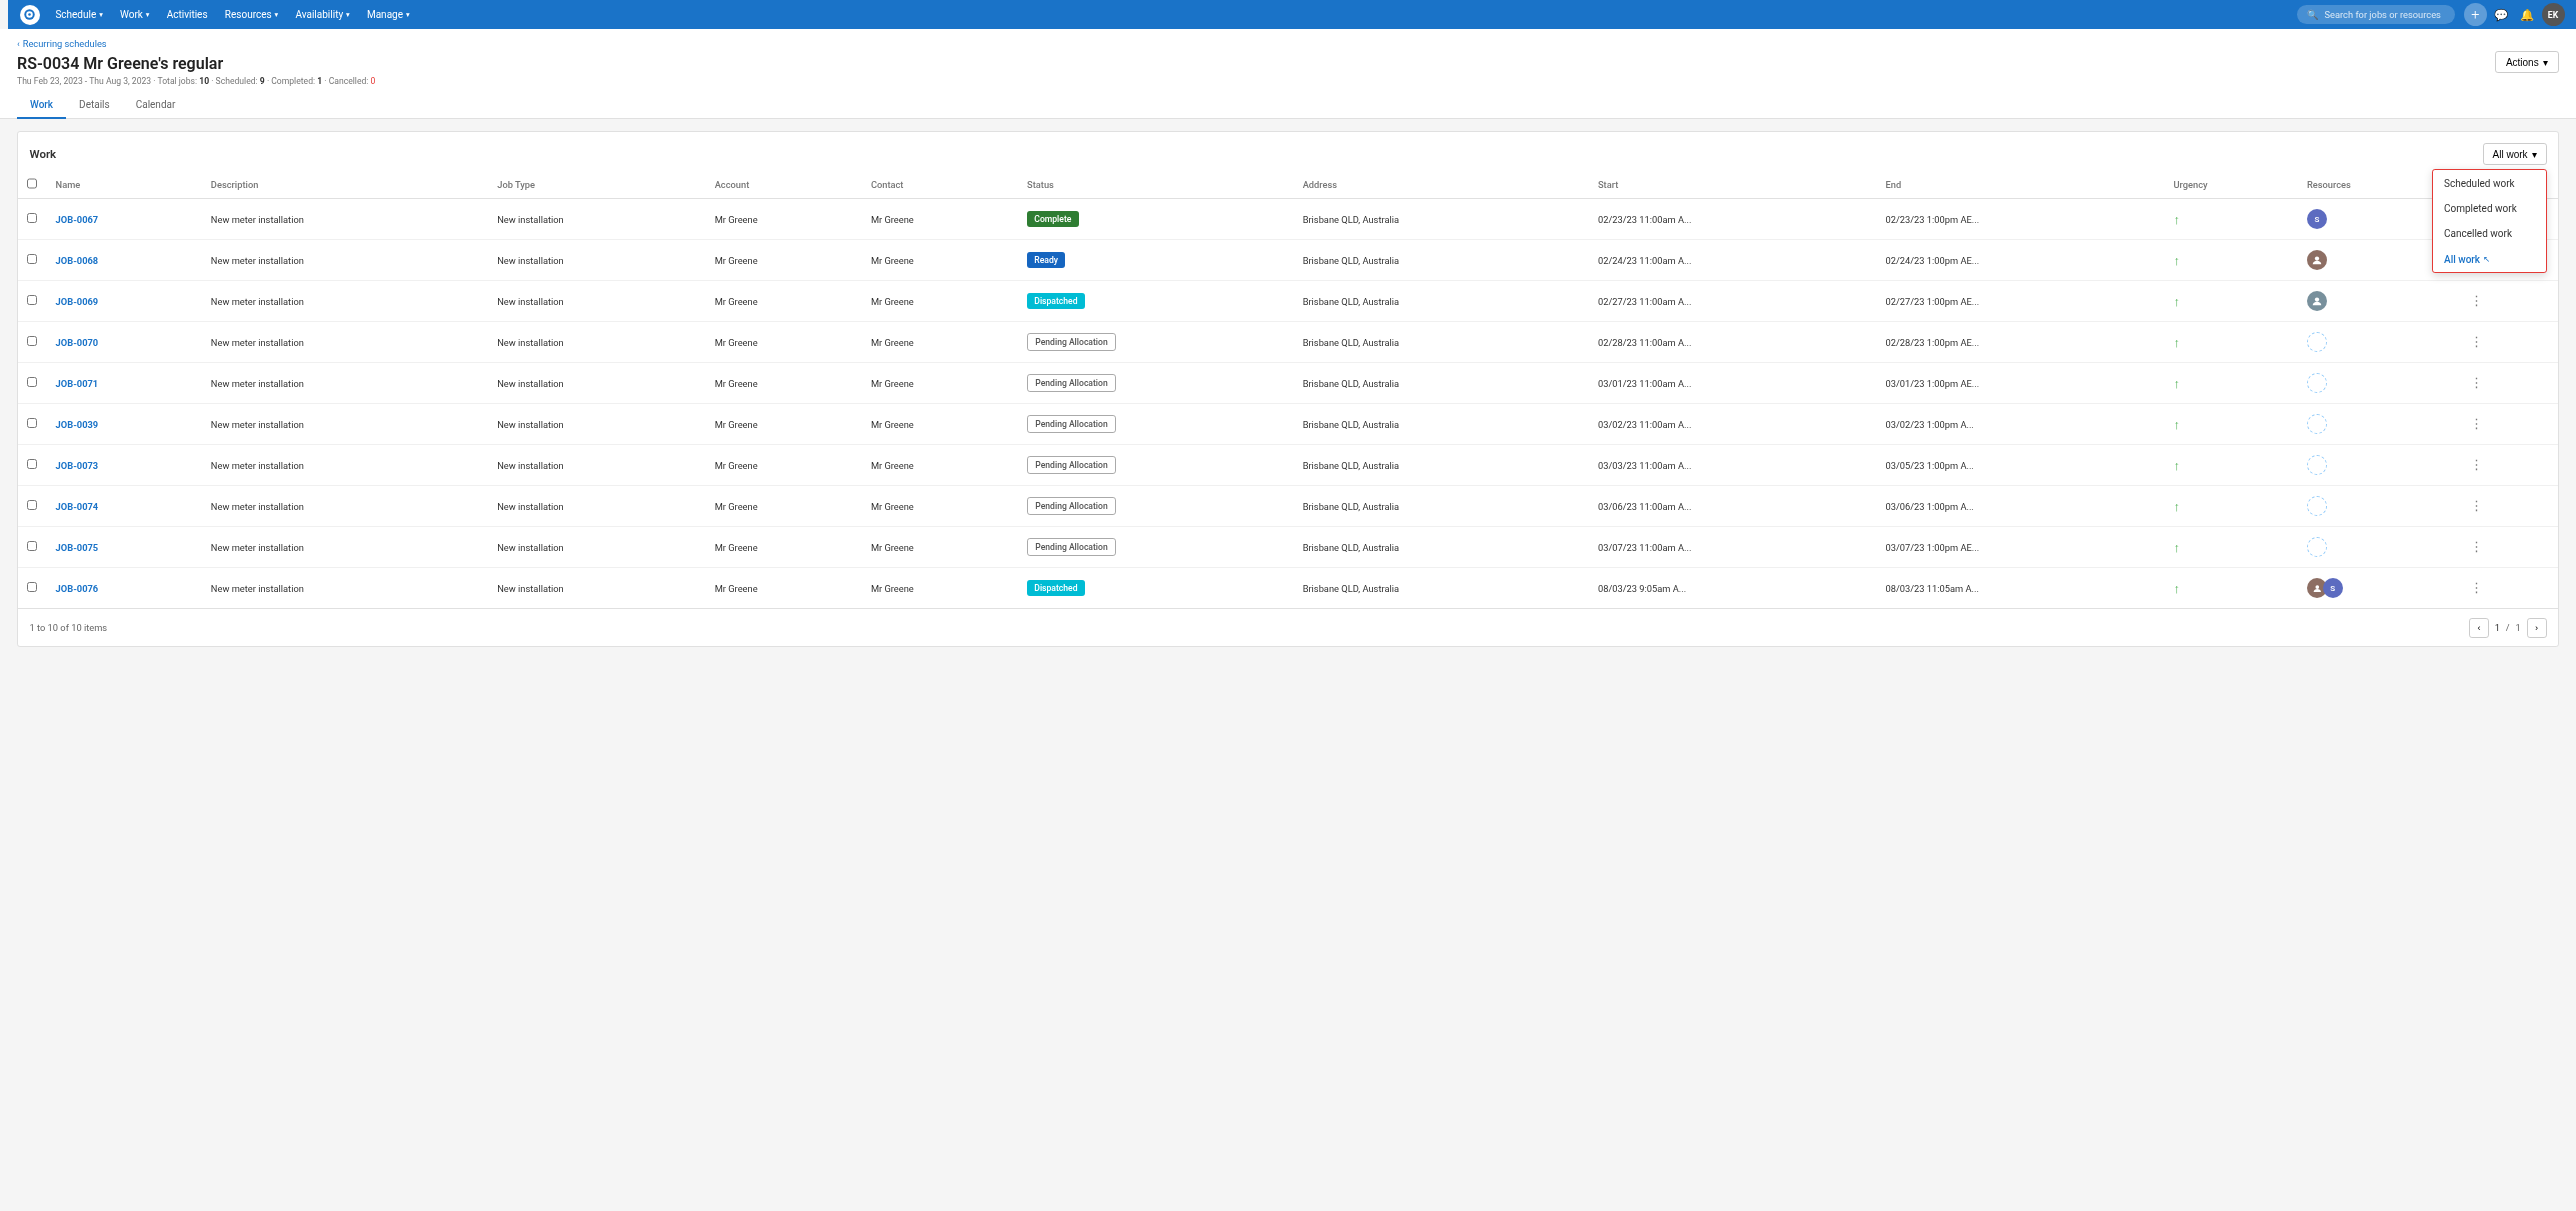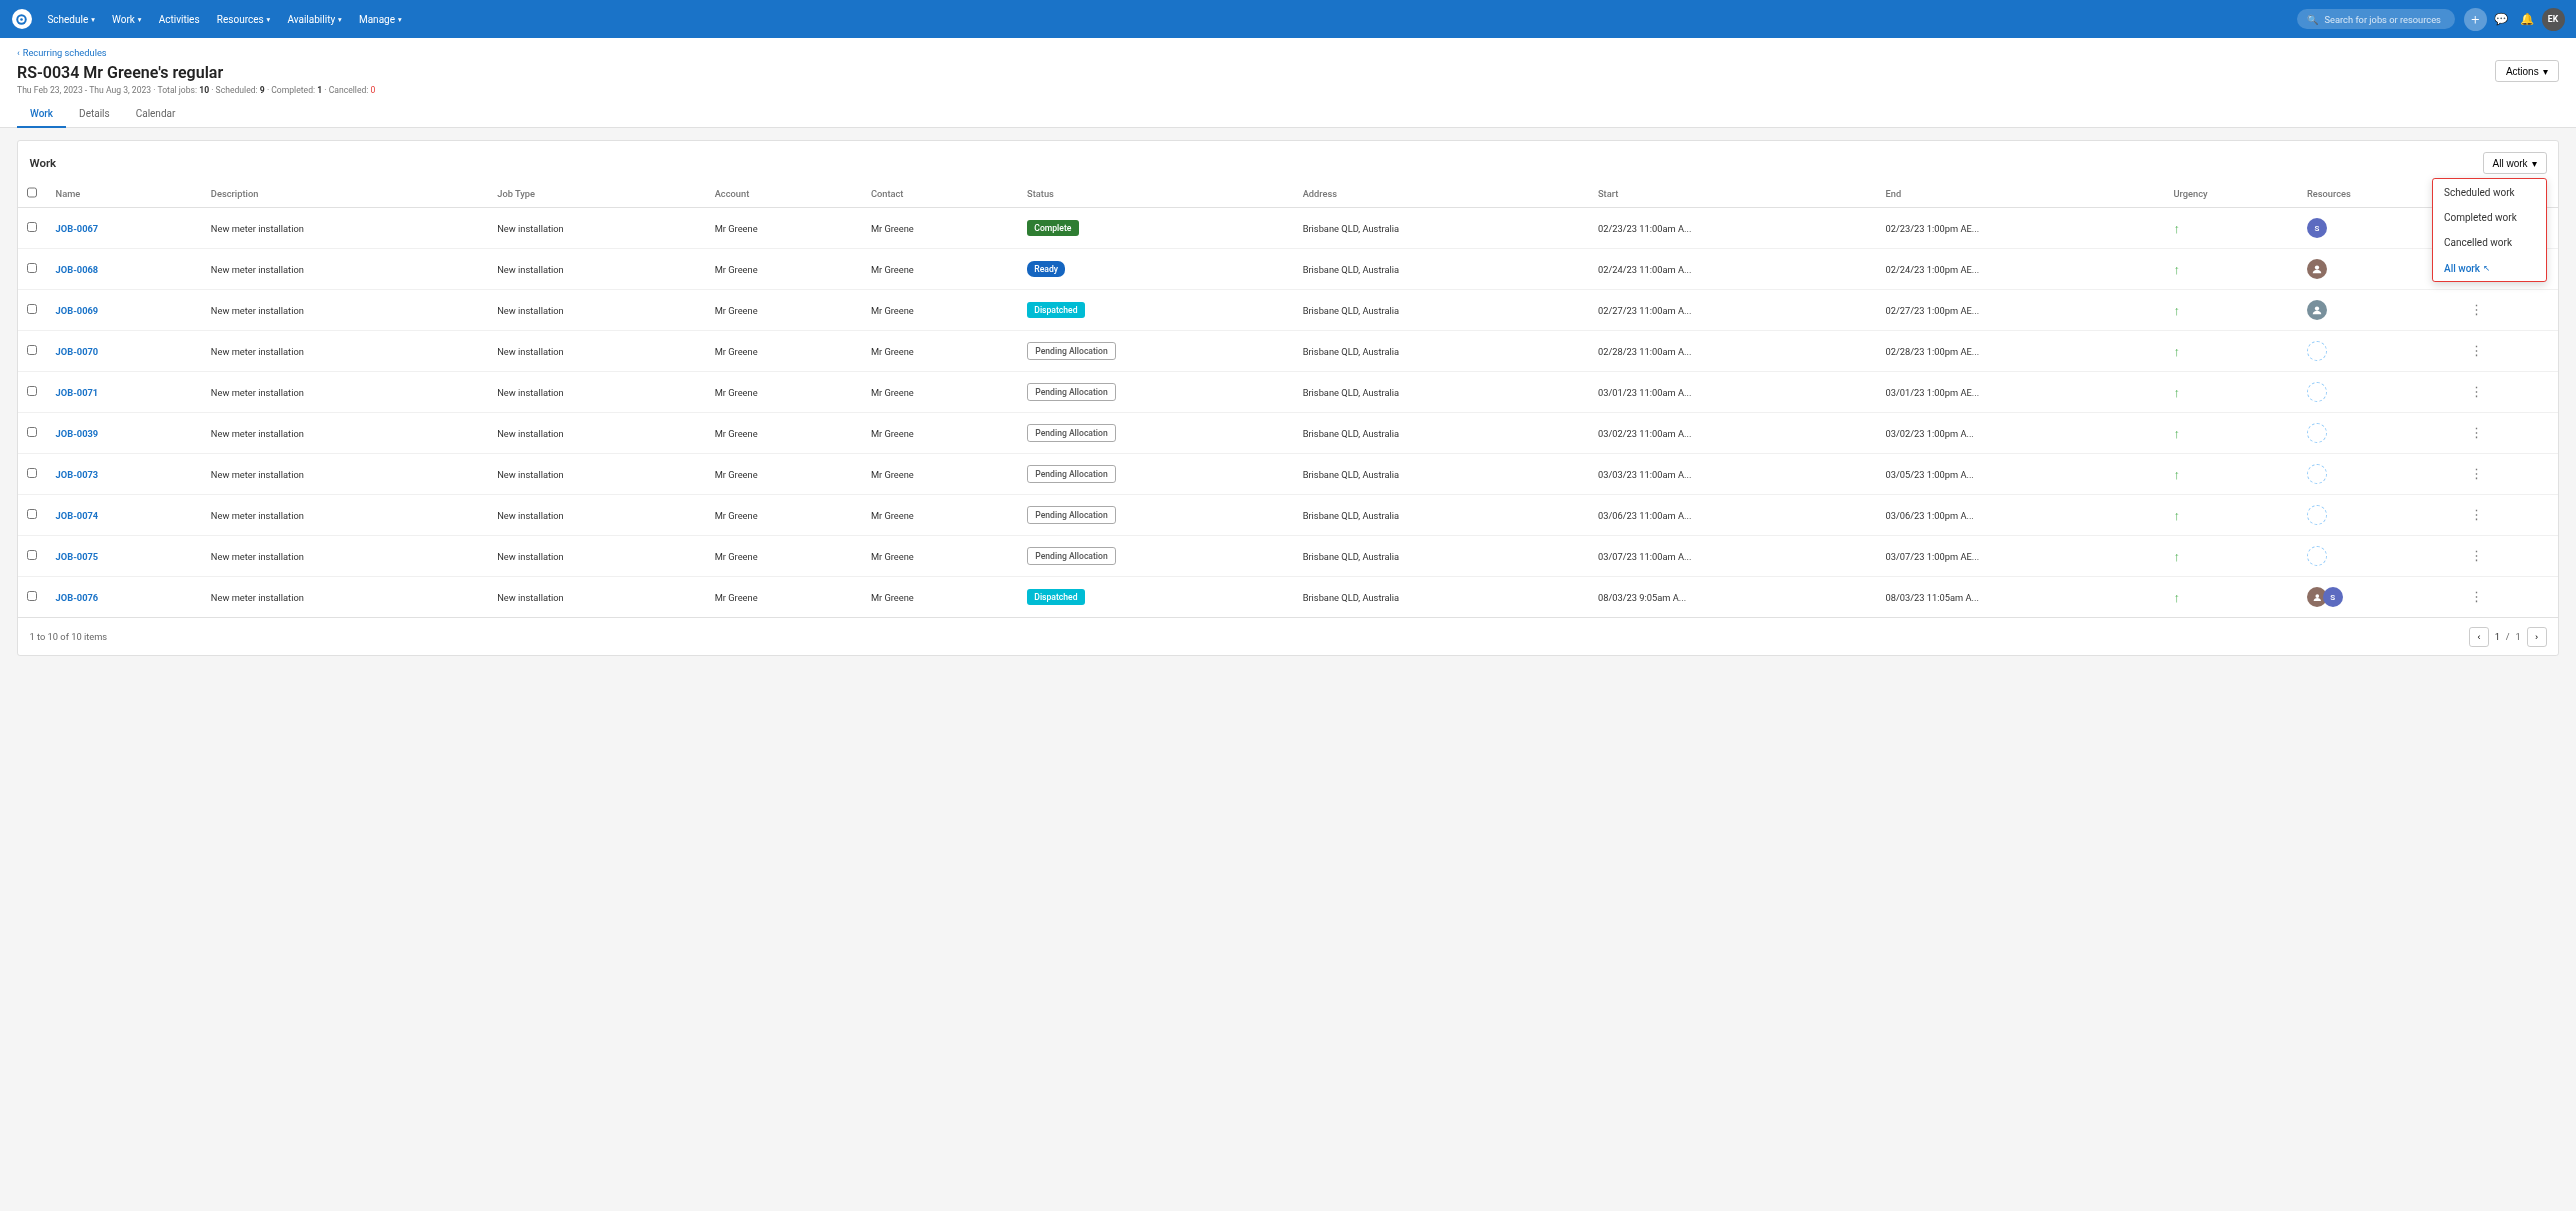--- a/index.html
+++ b/index.html
@@ -4,23 +4,24 @@
   <style>
     * { box-sizing: border-box; margin: 0; padding: 0; }
     body { font-family: -apple-system, BlinkMacSystemFont, 'Segoe UI', Roboto, sans-serif; font-size: 10px; background: #f5f5f5; color: #333; }
 
     
     .topnav {
       background: #1a73c8;
       display: flex;
       align-items: center;
       padding: 0 11.5px;
-      height: 38px;
+      height: 29px;
       color: white;
       gap: 2.9px;
+      margin-left: 8px;
     }
     .topnav .logo {
       width: 20px; height: 20px;
       background: white;
       border-radius: 50%;
       display: flex; align-items: center; justify-content: center;
       margin-right: 5.8px;
       flex-shrink: 0;
     }
     .topnav .logo svg { width: 13px; height: 13px; }
@@ -222,21 +223,21 @@
     
     .badge {
       display: inline-block;
       padding: 2.9px 7.2px;
       border-radius: 2.9px;
       font-size: 8.6px;
       font-weight: 500;
       white-space: nowrap;
     }
     .badge-complete { background: #2e7d32; color: white; }
-    .badge-ready { background: #1565c0; color: white; border-radius: 7px; }
+    .badge-ready { background: #1565c0; color: white; }
     .badge-dispatched { background: #00bcd4; color: white; }
     .badge-pending {
       background: white;
       color: #555;
       border: 0.7px solid #aaa;
     }
 
     
     .urgency-up {
       color: #4caf50;

